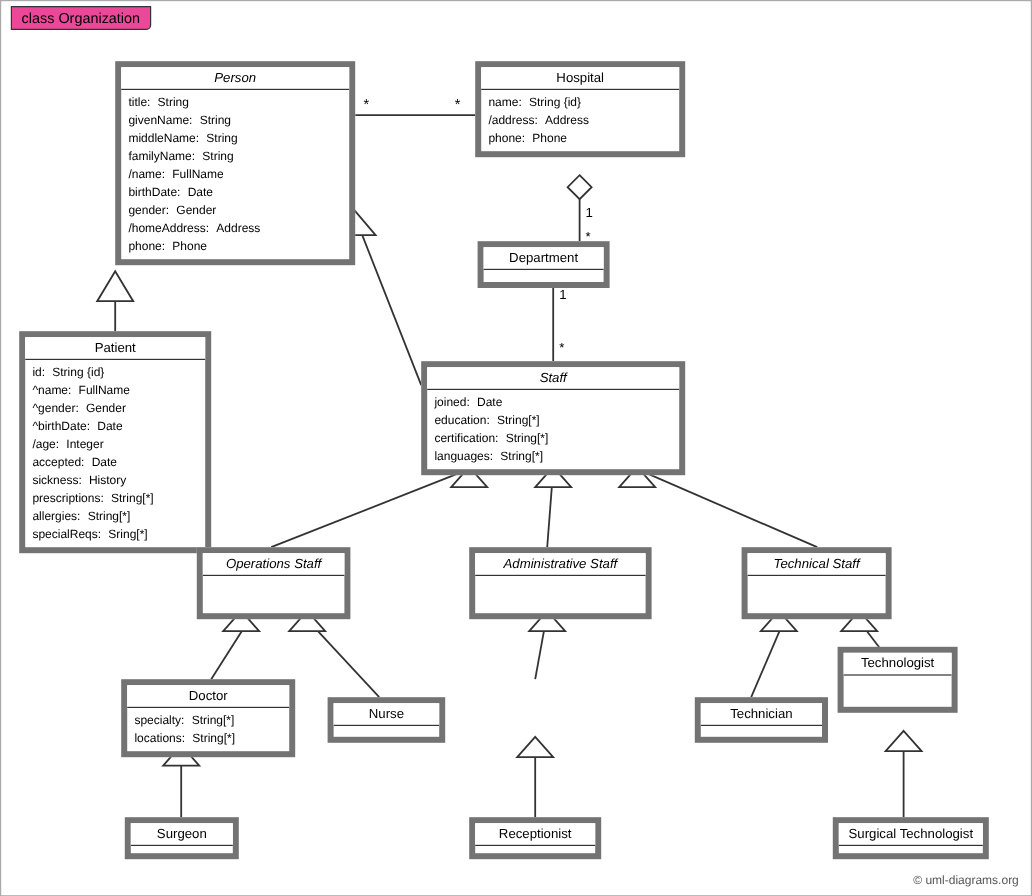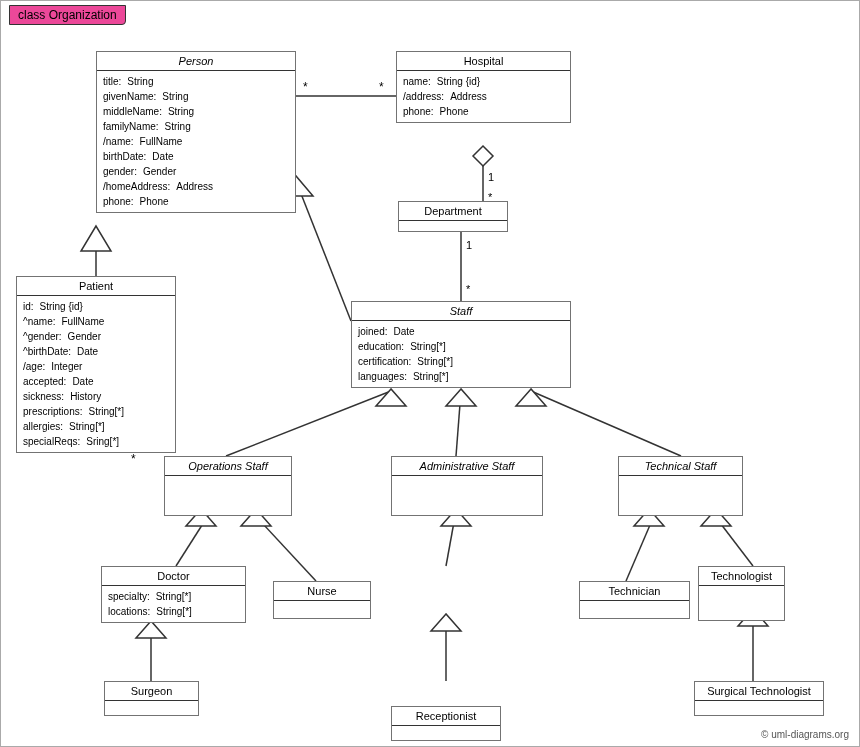--- a/index.html
+++ b/index.html
@@ -24,21 +24,21 @@
       top: 4px;
       left: 8px;
       border: 1px solid #333;
       padding: 2px 8px;
       font-size: 12px;
       background: #ec4899;
       border-radius: 0 0 4px 0;
     }
     .uml-class {
       position: absolute;
-      border: 1px solid #737373;
+      border: 5px solid #737373;
       background: #fff;
       text-align: center;
     }
     .uml-class .class-name {
       border-bottom: 1px solid #333;
       padding: 3px 6px;
       font-size: 11px;
       background: #fff;
     }
     .uml-class .class-name.italic {
@@ -306,31 +306,31 @@
     <div class="class-name">Nurse</div>
     <div class="class-attrs" style="height:8px;"></div>
   </div>
 
 
   <div class="uml-class" style="left:578px; top:580px; width:111px; min-height:38px;">
     <div class="class-name">Technician</div>
     <div class="class-attrs" style="height:8px;"></div>
   </div>
 
-  <div class="uml-class" style="left:697px; top:565px; width:87px; min-height:55px;">
+  <div class="uml-class" style="left:697px; top:538px; width:100px; min-height:55px;">
     <div class="class-name">Technologist</div>
     <div class="class-attrs" style="height:8px;"></div>
   </div>
 
   <div class="uml-class" style="left:103px; top:680px; width:95px; min-height:35px;">
     <div class="class-name">Surgeon</div>
     <div class="class-attrs" style="height:5px;"></div>
   </div>
 
-  <div class="uml-class" style="left:390px; top:680px; width:110px; min-height:35px;margin-top:25px;">
+  <div class="uml-class" style="left:390px; top:680px; width:110px; min-height:35px;">
     <div class="class-name">Receptionist</div>
     <div class="class-attrs" style="height:5px;"></div>
   </div>
 
   <div class="uml-class" style="left:693px; top:680px; width:130px; min-height:35px;">
     <div class="class-name">Surgical Technologist</div>
     <div class="class-attrs" style="height:5px;"></div>
   </div>
 
   <div class="copyright">© uml-diagrams.org</div>

